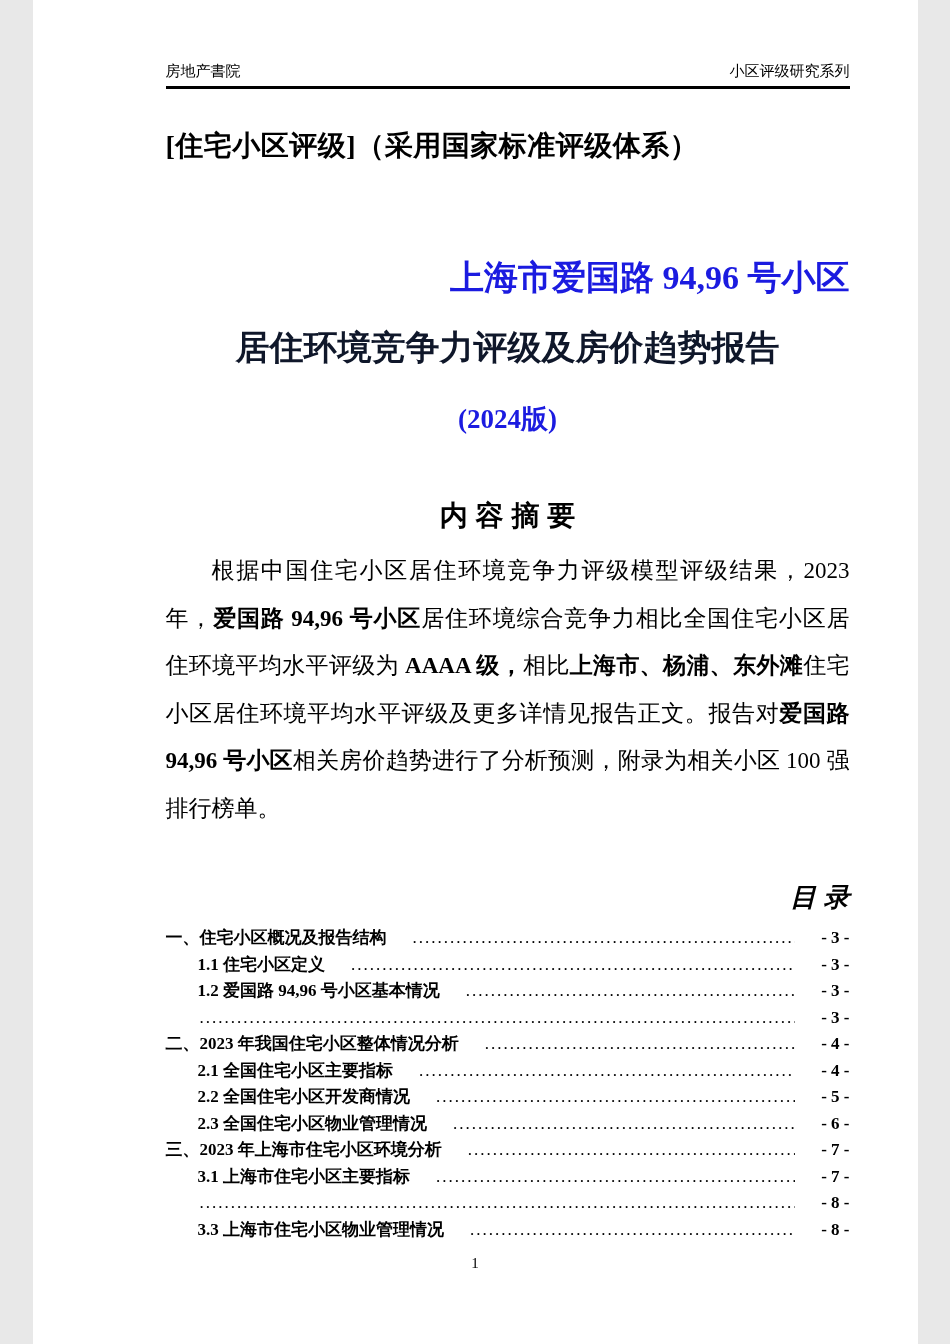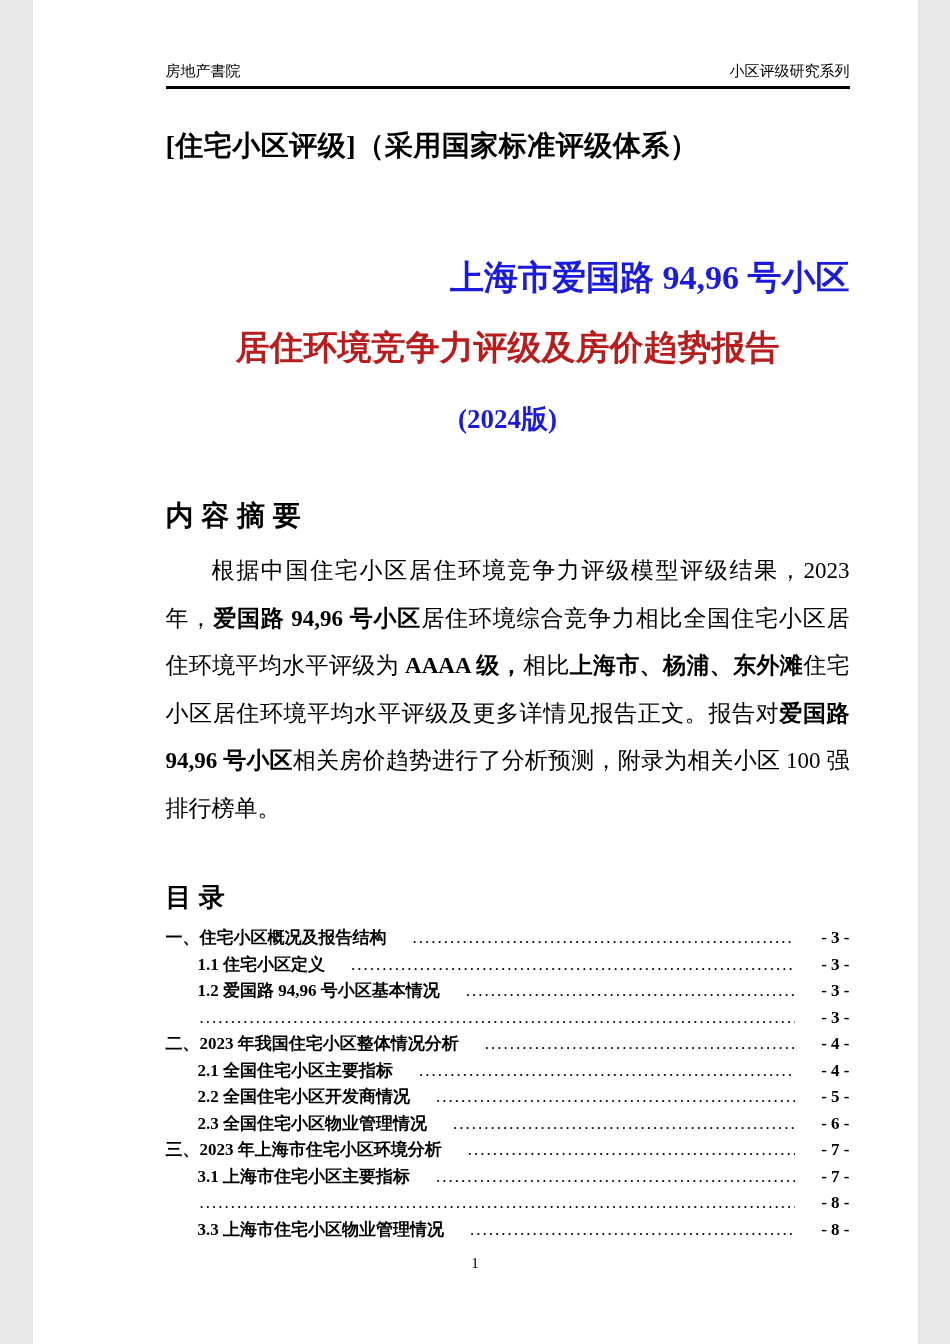--- a/index.html
+++ b/index.html
@@ -37,40 +37,42 @@
 
   
   .title-block { text-align: center; }
   .title-l1 { margin-top: 90px; font-size: 34px; font-weight: bold; }
   .title-l2 { margin-top: 24px; font-size: 34px; font-weight: bold; }
   .title-ed { margin-top: 30px; font-size: 27px; font-weight: bold; }
 
   
   .sum-heading {
     margin-top: 60px;
+    text-align: center;
     font-size: 28px;
     font-weight: bold;
     font-family: "Liberation Sans", "DejaVu Sans", sans-serif;
   }
   .sum-para {
     margin-top: 12px;
     font-size: 23px;
     line-height: 47.5px;
     text-align: justify;
     text-indent: 2em;
   }
   .sum-para .b { font-weight: bold; }
 
   
   .toc-heading {
     margin-top: 48px;
-    text-align: left;
+    text-align: right;
     font-size: 26px;
     font-weight: bold;
     font-family: "Liberation Sans", "DejaVu Sans", sans-serif;
+    font-style: italic;
   }
   .toc-list { margin-top: 10px; font-size: 17px; font-weight: 600; }
   .toc-row { display: flex; align-items: baseline; line-height: 26.5px; gap: 24px; }
   .toc-row.lvl2 { padding-left: 32px; }
   .toc-label { white-space: nowrap; }
   .toc-dots {
     flex: 1;
     overflow: hidden;
     white-space: nowrap;
     margin: 0 2px;
@@ -99,21 +101,21 @@
 
     <div class="hdr">
       <span>房地产書院</span>
       <span>小区评级研究系列</span>
     </div>
 
     <div class="bracket-line">[住宅小区评级]（采用国家标准评级体系）</div>
 
     <div class="title-block">
       <div class="title-l1" style="color: rgb(27, 27, 224); text-align: right;">上海市爱国路 94,96 号小区</div>
-      <div class="title-l2" style="color: #b91c1c;">居住环境竞争力评级及房价趋势报告</div>
+      <div class="title-l2" style="color: #0f172a;">居住环境竞争力评级及房价趋势报告</div>
       <div class="title-ed" style="color: rgb(27, 27, 224);">(2024版)</div>
     </div>
 
     <div class="sum-heading">内 容 摘 要</div>
     <div class="sum-para"><span>根据中国住宅小区居住环境竞争力评级模型评级结果，2023 年，</span><span class="b">爱国路 94,96 号小区</span><span>居住环境综合竞争力相比全国住宅小区居住环境平均水平评级为 </span><span class="b">AAAA 级，</span><span>相比</span><span class="b">上海市、杨浦、东外滩</span><span>住宅小区居住环境平均水平评级及更多详情见报告正文。报告对</span><span class="b">爱国路 94,96 号小区</span><span>相关房价趋势进行了分析预测，附录为相关小区 100 强排行榜单。</span></div>
 
     <div class="toc-heading">目  录</div>
     <div class="toc-list">
         <div class="toc-row">
           <span class="toc-label">一、住宅小区概况及报告结构</span>

